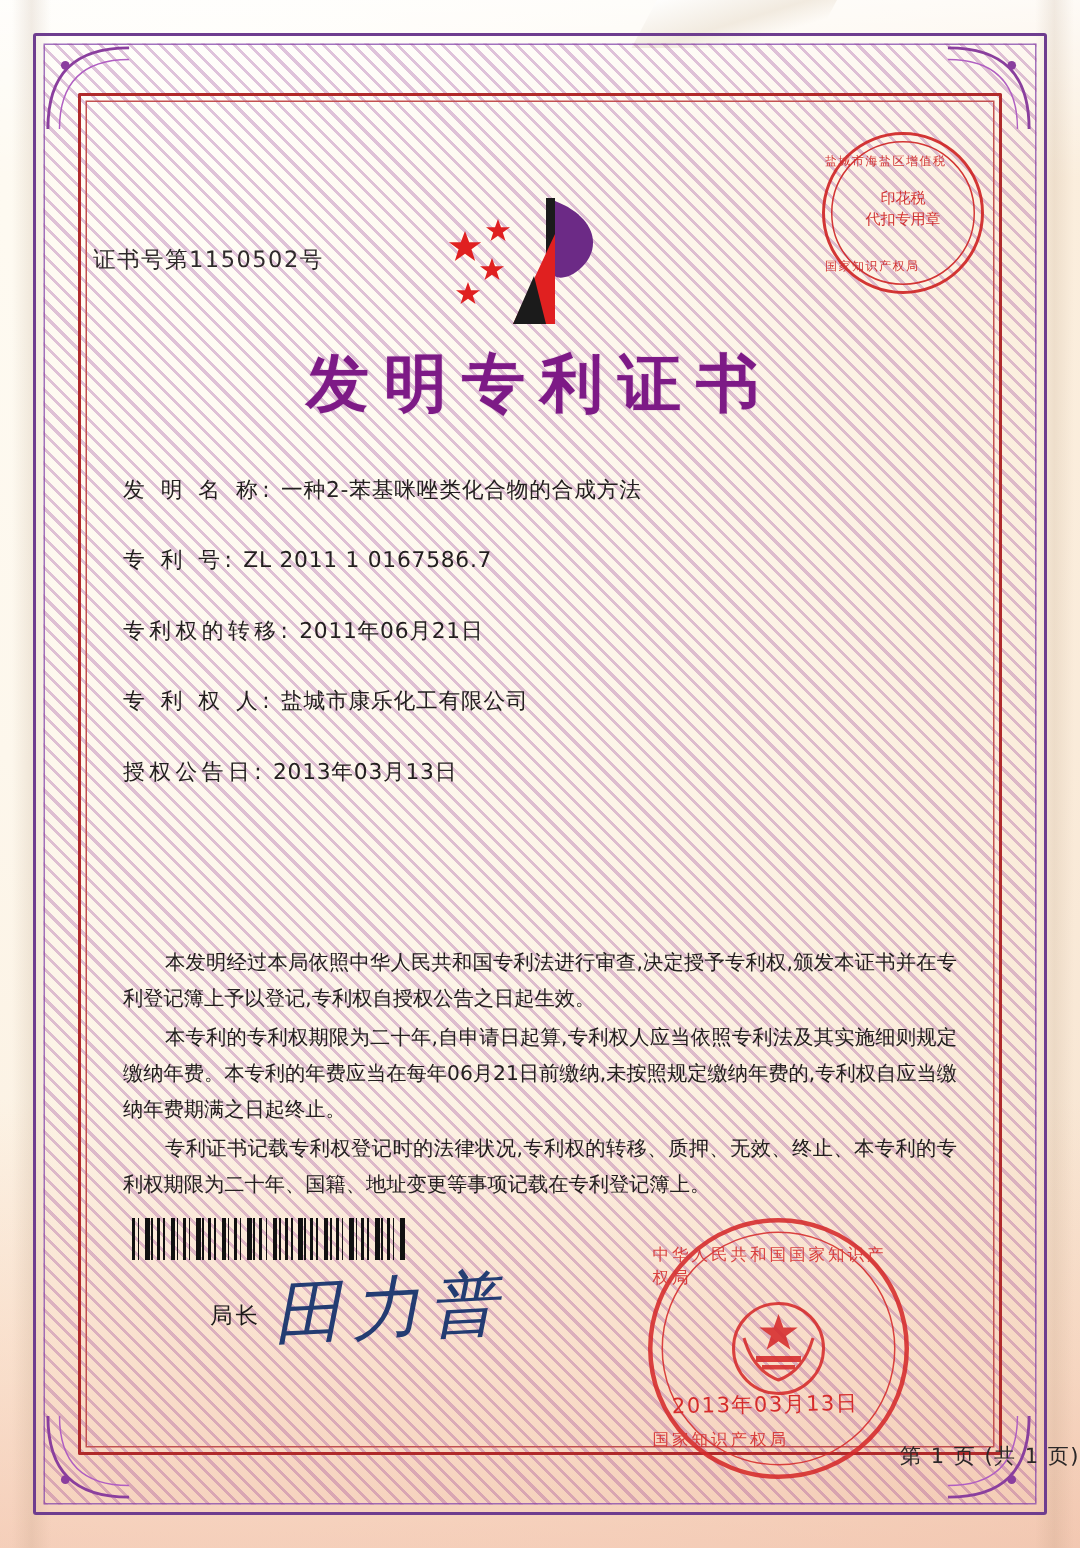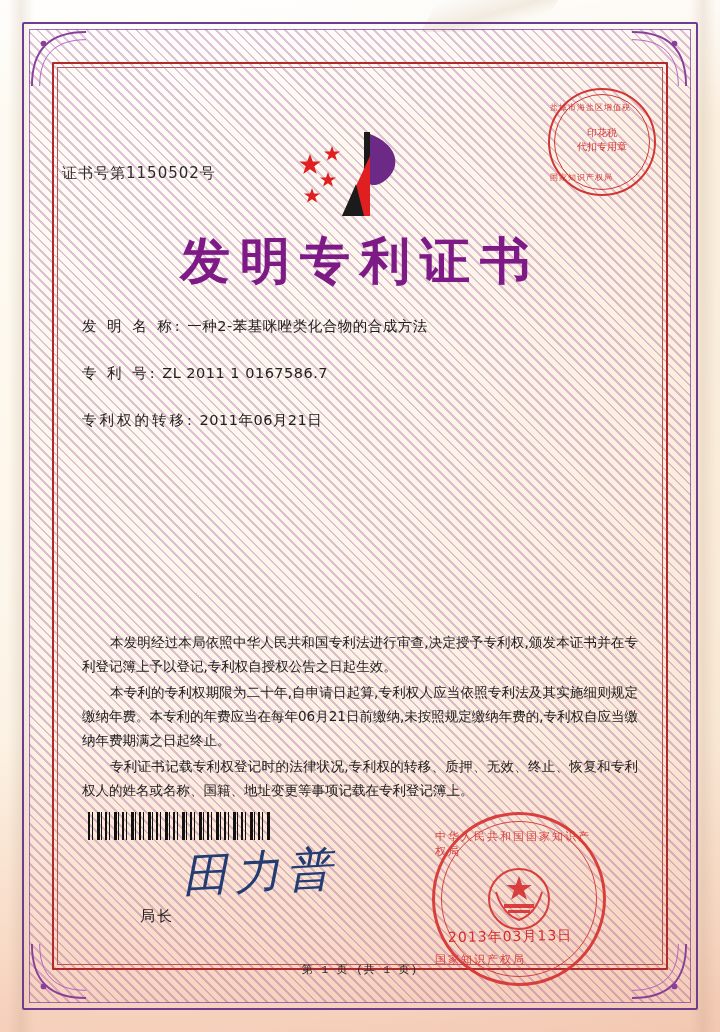--- a/index.html
+++ b/index.html
@@ -109,21 +109,21 @@
   .emblem {
     position: absolute;
     left: 292px; top: 128px;
     width: 130px; height: 96px;
   }
   .title {
     position: absolute;
     left: 0; right: 0; top: 228px;
     text-align: center;
     font-family: "DejaVu Sans", sans-serif;
-    font-size: 50px;
+    font-size: 42px;
     font-weight: bold;
     letter-spacing: 10px;
     color: #7d1a86;
     text-shadow: 0 0 1px rgba(125,26,134,0.4);
   }
   .red-seal-top {
     position: absolute;
     left: 548px; top: 88px;
     width: 104px; height: 104px;
     border-radius: 50%;
@@ -207,21 +207,20 @@
         #111 13px 14px, transparent 14px 17px);
   }
 
   
   .sig-label {
     position: absolute;
     left: 140px; top: 868px;
     font-size: 15px;
     color: #1d1b1b;
     letter-spacing: 2px;
-    margin-top: 39px;
   }
   .signature {
     position: absolute;
     left: 182px; top: 842px;
     font-family: "DejaVu Serif", serif;
     font-size: 46px;
     color: #12306b;
     font-style: italic;
     letter-spacing: 6px;
     transform: rotate(-3deg);
@@ -264,25 +263,24 @@
     left: 448px; top: 928px;
     font-size: 14px;
     color: #d62b2b;
     letter-spacing: 1px;
     transform: rotate(-1deg);
   }
 
   .page-foot {
     position: absolute;
     left: 0; right: 0; top: 962px;
-    text-align: center;
-    font-size: 11px;
+    text-align: right;
+    font-size: 14px;
     color: #2b2828;
     letter-spacing: 1px;
-    font-family: Liberation Mono, monospace;
   }
 </style>
 </head>
 <body>
 
 <div id="page">
 
   <div class="tint-top"></div>
   <div class="tint-bottom"></div>
   <div class="crease" style="left:8px;"></div>
@@ -347,26 +345,34 @@
       <span class="val">一种2-苯基咪唑类化合物的合成方法</span>
     </div>
     <div class="field">
       <span class="lbl">专 利 号:</span>
       <span class="val">ZL 2011 1 0167586.7</span>
     </div>
     <div class="field">
       <span class="lbl">专利权的转移:</span>
       <span class="val">2011年06月21日</span>
     </div>
+    <div class="field">
+      <span class="lbl">专 利 权 人:</span>
+      <span class="val">盐城市康乐化工有限公司</span>
+    </div>
+    <div class="field">
+      <span class="lbl">授权公告日:</span>
+      <span class="val">2013年03月13日</span>
+    </div>
   </div>
 
   <div class="body-text">
     <p>本发明经过本局依照中华人民共和国专利法进行审查,决定授予专利权,颁发本证书并在专利登记簿上予以登记,专利权自授权公告之日起生效。</p>
     <p>本专利的专利权期限为二十年,自申请日起算,专利权人应当依照专利法及其实施细则规定缴纳年费。本专利的年费应当在每年06月21日前缴纳,未按照规定缴纳年费的,专利权自应当缴纳年费期满之日起终止。</p>
-    <p>专利证书记载专利权登记时的法律状况,专利权的转移、质押、无效、终止、恢复和专利权人的姓名或名称、国籍、地址变更等事项记载在专利登记簿上。</p>
+    <p>专利证书记载专利权登记时的法律状况,专利权的转移、质押、无效、终止、本专利的专利权期限为二十年、国籍、地址变更等事项记载在专利登记簿上。</p>
   </div>
 
   <div class="barcode"></div>
 
   <div class="sig-label">局长</div>
   <div class="signature">田力普</div>
 
   <div class="big-seal">
     <div class="ring2"></div>
     <div class="arc-text-top">中华人民共和国国家知识产权局</div>

